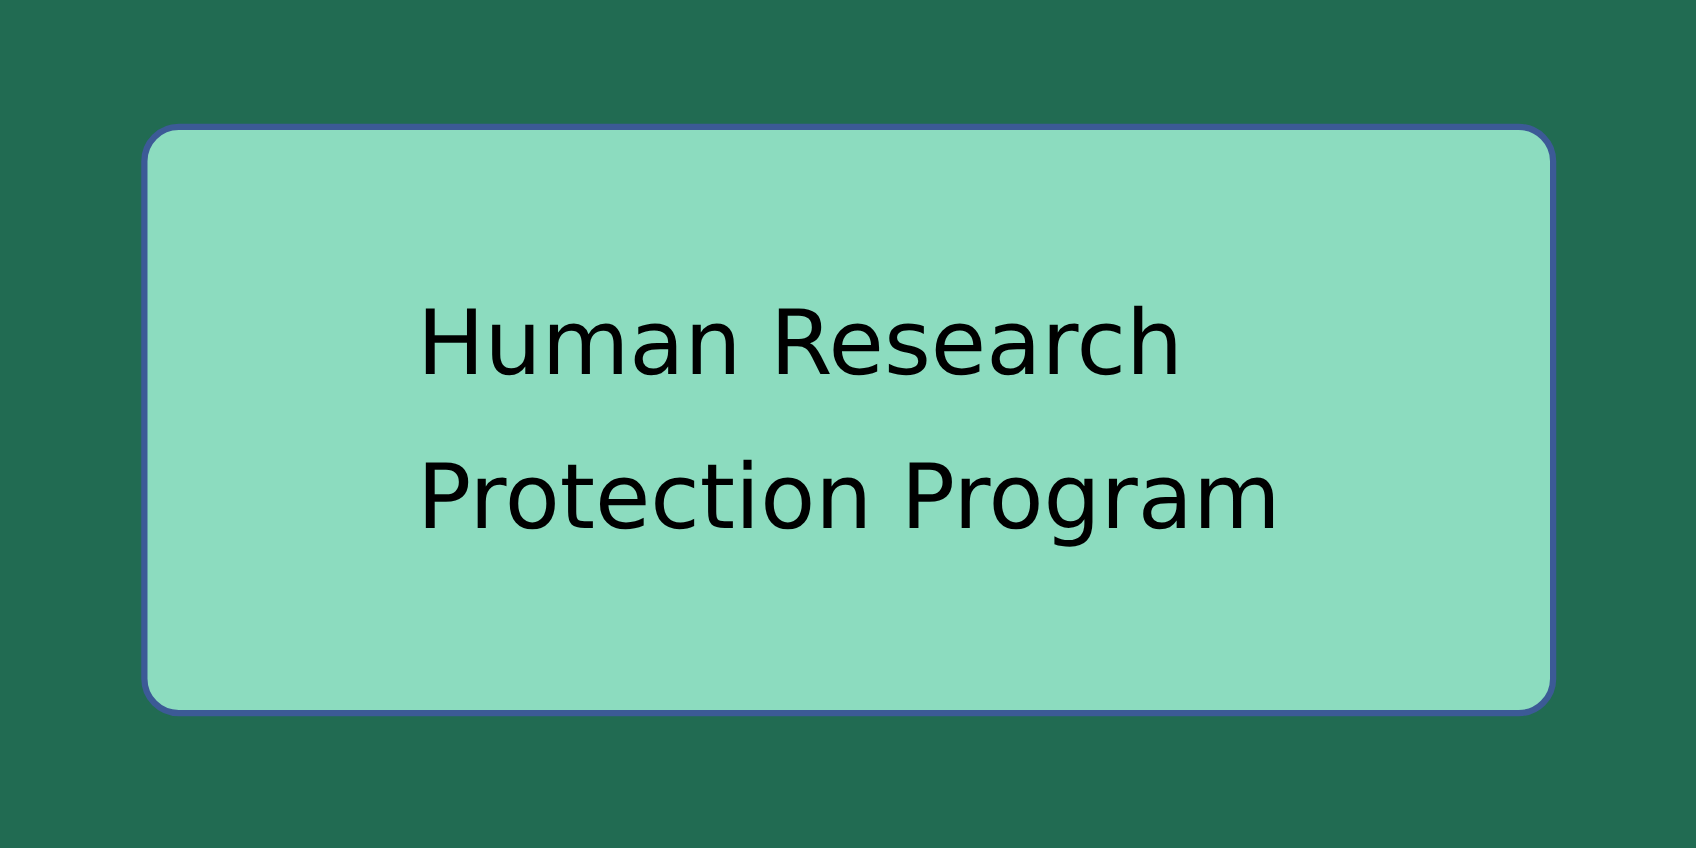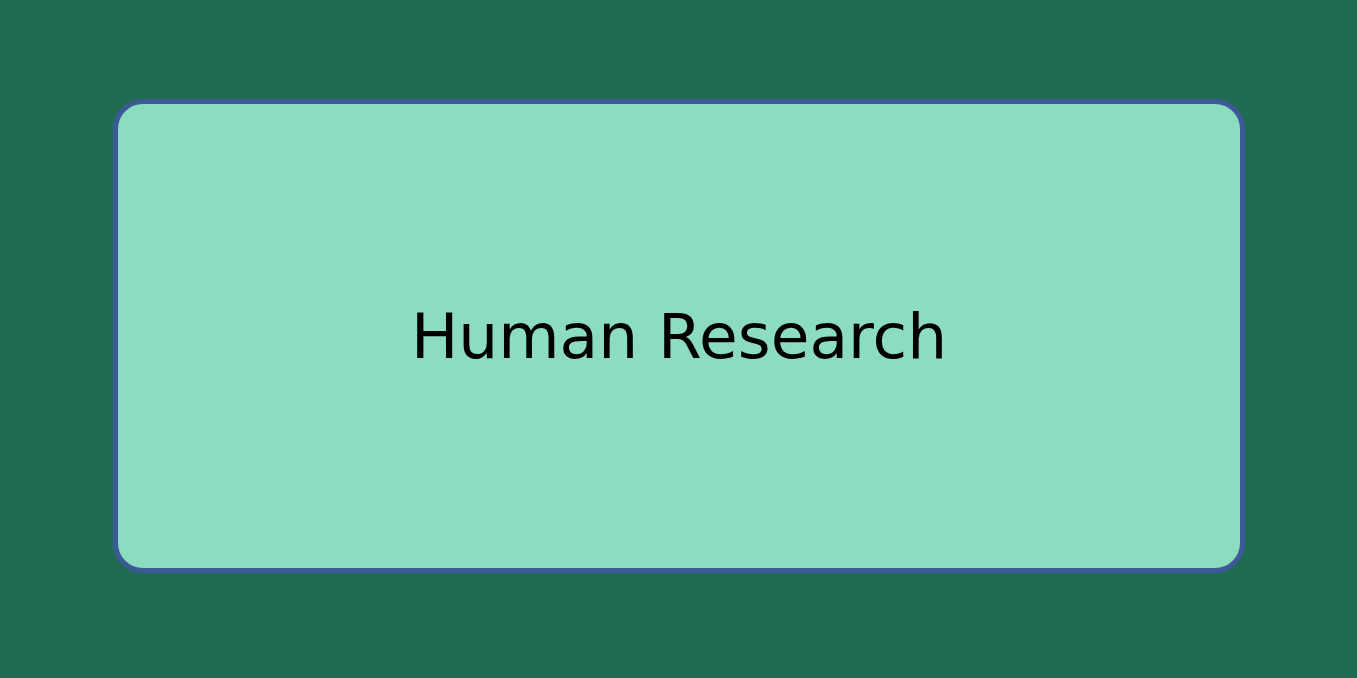--- a/index.html
+++ b/index.html
@@ -36,36 +36,37 @@
     display: flex;
     flex-direction: column;
     align-items: center;
     justify-content: center;
   }
 
   #card-title {
     margin: 0;
     padding: 0 24px;
     font-weight: 400;
-    font-size: 63px;
+    font-size: 72px;
     line-height: 123px;
     color: #000000;
     text-align: left;
     letter-spacing: 0;
     white-space: nowrap;
   }
 
   #card-title .title-line {
     display: block;
   }
 </style>
 </head>
 <body>
 
 <div id="stage">
 
   <div id="info-card">
     <h1 id="card-title">
       <span class="title-line">Human Research</span>
+      <span class="title-line">Protection Program</span>
     </h1>
   </div>
 
 </div>
 
 </body></html>

